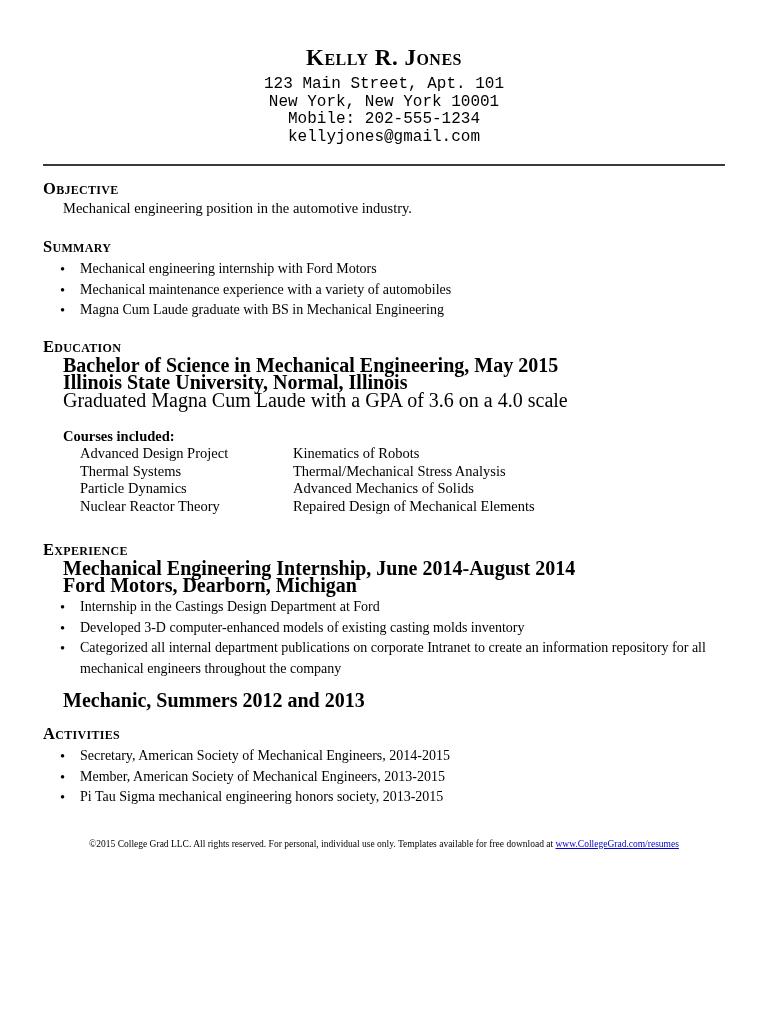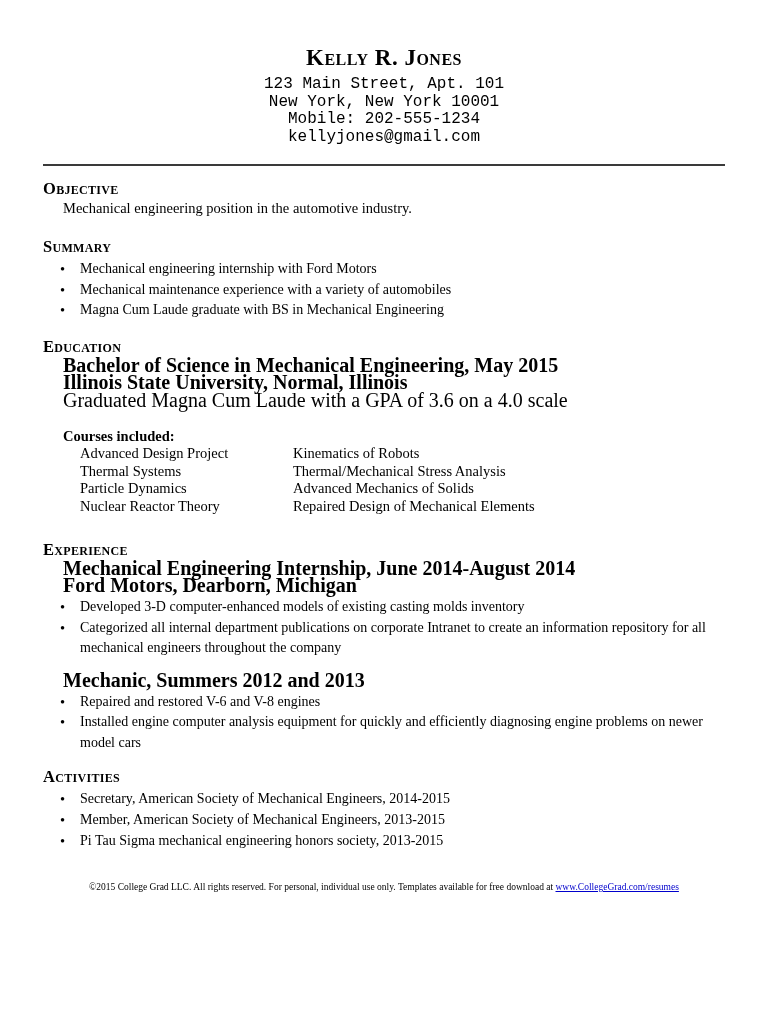--- a/index.html
+++ b/index.html
@@ -167,31 +167,28 @@
     </div>
   </div>
 
   <div class="sec-experience">
     <div class="section-heading">Experience</div>
 
     <div class="job">
       <div class="job-line bold">Mechanical Engineering Internship, June 2014-August 2014</div>
       <div class="job-line bold">Ford Motors, Dearborn, Michigan</div>
       <ul class="bullets">
+        <li>Internship in the Castings Design Department at Ford</li>
         <li>Developed 3-D computer-enhanced models of existing casting molds inventory</li>
         <li>Categorized all internal department publications on corporate Intranet to create an information repository for all mechanical engineers throughout the company</li>
       </ul>
     </div>
 
     <div class="job">
       <div class="job-line bold">Mechanic, Summers 2012 and 2013</div>
-      <ul class="bullets">
-        <li>Repaired and restored V-6 and V-8 engines</li>
-        <li>Installed engine computer analysis equipment for quickly and efficiently diagnosing engine problems on newer model cars</li>
-      </ul>
     </div>
   </div>
 
   <div class="sec-activities">
     <div class="section-heading">Activities</div>
     <ul class="bullets">
       <li>Secretary, American Society of Mechanical Engineers, 2014-2015</li>
       <li>Member, American Society of Mechanical Engineers, 2013-2015</li>
       <li>Pi Tau Sigma mechanical engineering honors society, 2013-2015</li>
     </ul>

